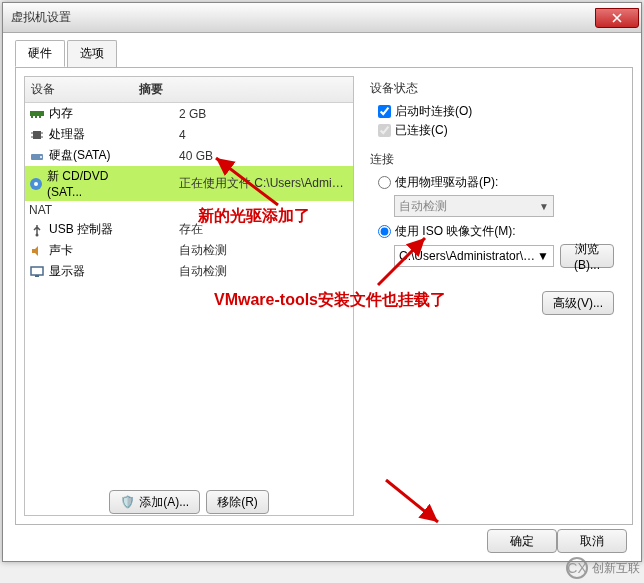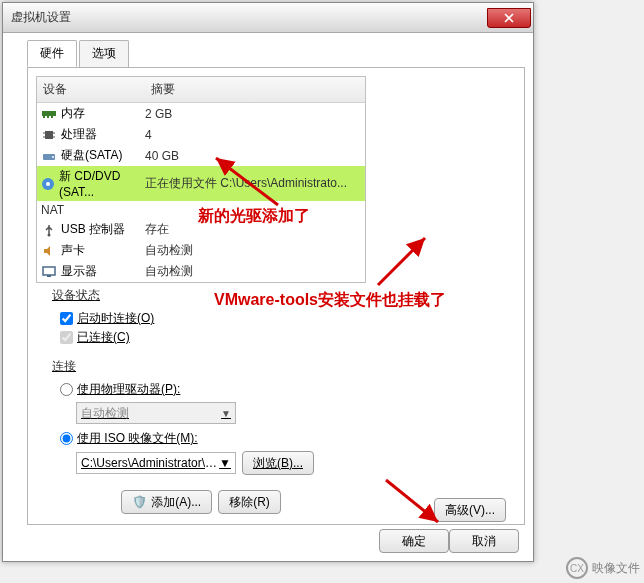--- a/index.html
+++ b/index.html
@@ -1,58 +1,58 @@
 <!DOCTYPE html>
 <html><head>
 <meta charset="utf-8">
 <style>
 * { box-sizing: border-box; margin: 0; padding: 0; font-family: "Microsoft YaHei", sans-serif; font-size: 12px; }
 body { background: #f0f0f0; width: 644px; height: 583px; overflow: hidden; position: relative; }
-.window { width: 532px; height: 560px; margin: 2px; background: #fff; border: 1px solid #888; box-shadow: 0 0 6px rgba(0,0,0,0.3); }
+.window { width: 640px; height: 560px; margin: 2px; background: #fff; border: 1px solid #888; box-shadow: 0 0 6px rgba(0,0,0,0.3); }
 .titlebar { height: 30px; background: linear-gradient(#fdfdfd,#eaeaea 50%,#d6d6d6); border-bottom: 1px solid #aaa; display: flex; align-items: center; padding: 0 0 0 8px; }
 .titlebar .title { flex: 1; color: #333; font-size: 12px; }
 .close-btn { width: 44px; height: 20px; margin-right: 2px; background: linear-gradient(#e57373,#c62828); border: 1px solid #8b0000; border-radius: 0 0 3px 3px; color: #fff; display: flex; align-items: center; justify-content: center; cursor: pointer; }
 .close-btn svg { width: 10px; height: 10px; }
-.body { padding: 6px 8px 8px 24px; height: calc(100% - 30px); position: relative; }
+.body { padding: 6px 8px 8px 12px; height: calc(100% - 30px); position: relative; }
 .tabs { display: flex; border-bottom: 1px solid #b5b5b5; position: relative; top: 1px; }
 .tab { padding: 4px 12px; border: 1px solid #b5b5b5; border-bottom: none; background: #f4f4f4; margin-right: 2px; cursor: pointer; border-radius: 2px 2px 0 0; }
 .tab.active { background: #fff; border-bottom: 1px solid #fff; position: relative; z-index: 2; }
-.tabcontent { border: 1px solid #b5b5b5; height: 458px; padding: 8px; display: flex; position: relative; background: #fff; flex-direction: column; }
+.tabcontent { border: 1px solid #b5b5b5; height: 458px; padding: 8px; display: flex; position: relative; background: #fff; }
 .leftpanel { width: 330px; border: 1px solid #c0c0c0; background: #fff; display: flex; flex-direction: column; }
 .listhead { display: flex; background: linear-gradient(#f8f8f8,#eaeaea); border-bottom: 1px solid #d0d0d0; }
 .listhead div { padding: 4px 6px; color: #333; }
 .col1 { width: 108px; }
-.col2 { flex: 1; }
+.col2 { flex: 1; font-weight: bold; }
 .listbody { flex: 1; overflow: auto; }
-.row { display: flex; align-items: center; padding: 2px 4px; }
+.row { display: flex; align-items: center; padding: 2px 4px; gap: 46px; }
 .row.sel { background: #bef264; }
 .row .ic { width: 16px; height: 16px; margin-right: 4px; display: inline-flex; align-items: center; justify-content: center; }
 .row .dev { width: 104px; display: flex; align-items: center; }
 .row .sum { flex: 1; white-space: nowrap; overflow: hidden; text-overflow: ellipsis; color: #333; }
-.rightpanel { flex: 1; padding: 4px 10px 4px 16px; text-decoration: underline; }
+.rightpanel { flex: 1; padding: 4px 10px 4px 16px; }
 .group { margin-bottom: 12px; }
 .grouptitle { color: #333; margin-bottom: 6px; }
 .chk { display: flex; align-items: center; margin: 2px 0 2px 8px; }
 .chk input { margin-right: 4px; }
 .radio { display: flex; align-items: center; margin: 4px 0 4px 8px; }
 .radio input { margin-right: 4px; }
 .combo { margin: 2px 0 6px 24px; width: 160px; height: 22px; border: 1px solid #b5b5b5; background: #fff; display: flex; align-items: center; padding: 0 4px; justify-content: space-between; }
 .combo.disabled { background: #f0f0f0; color: #888; }
 .combo .arrow { font-size: 10px; color: #555; }
 .pathrow { display: flex; align-items: center; margin: 2px 0 6px 24px; gap: 6px; }
 .pathbox { width: 160px; height: 22px; border: 1px solid #b5b5b5; background: #fff; display: flex; align-items: center; padding: 0 4px; justify-content: space-between; }
 .pathbox span:first-child { white-space: nowrap; overflow: hidden; text-overflow: ellipsis; }
 .btn { height: 24px; padding: 0 10px; background: linear-gradient(#f8f8f8,#e4e4e4); border: 1px solid #9a9a9a; border-radius: 4px; cursor: pointer; display: inline-flex; align-items: center; }
 .advrow { text-align: right; margin-top: 23px; }
 .bottombtns { position: absolute; bottom: 10px; left: 8px; width: 330px; display: flex; justify-content: center; gap: 6px; }
 .dlgbtns { position: absolute; bottom: 8px; right: 14px; display: flex; gap: 0; }
 .annot { position: absolute; color: #d40000; font-weight: bold; font-size: 16px; pointer-events: none; }
 .arrow-red { position: absolute; pointer-events: none; }
 .watermark { position: absolute; right: 4px; bottom: 4px; display: flex; align-items: center; opacity: 0.8; color: #666; font-size: 11px; gap: 4px; pointer-events:none;}
-.wm-ic { width: 22px; height: 22px; border: 2px solid #888; border-radius: 50%; display: flex; align-items: center; justify-content: center; font-size: 10px; color: #888; }
+.wm-ic { width: 22px; height: 22px; border: 2px solid #888; border-radius: 50%; display: flex; align-items: center; justify-content: center; font-size: 14px; color: #888; }
 </style>
 </head>
 <body>
 
 <div class="window">
   <div class="titlebar">
     <span class="title">虚拟机设置</span>
     <div class="close-btn">
       <svg viewBox="0 0 10 10">
           <path d="M1 1 L9 9 M9 1 L1 9" stroke="#fff" stroke-width="1.6"></path>
@@ -241,14 +241,14 @@
   <defs>
       <marker id="ah3" markerWidth="8" markerHeight="8" refX="6" refY="3" orient="auto">
         <path d="M0,0 L6,3 L0,6 z" fill="#d40000"></path>
       </marker>
     </defs>
   <line x1="8" y1="8" x2="60" y2="50" stroke="#d40000" stroke-width="3" marker-end="url(#ah3)"></line>
 </svg>
 
 <div class="watermark">
   <div class="wm-ic">CX</div>
-  <span>映像文件</span>
+  <span>创新互联</span>
 </div>
 
 </body></html>

